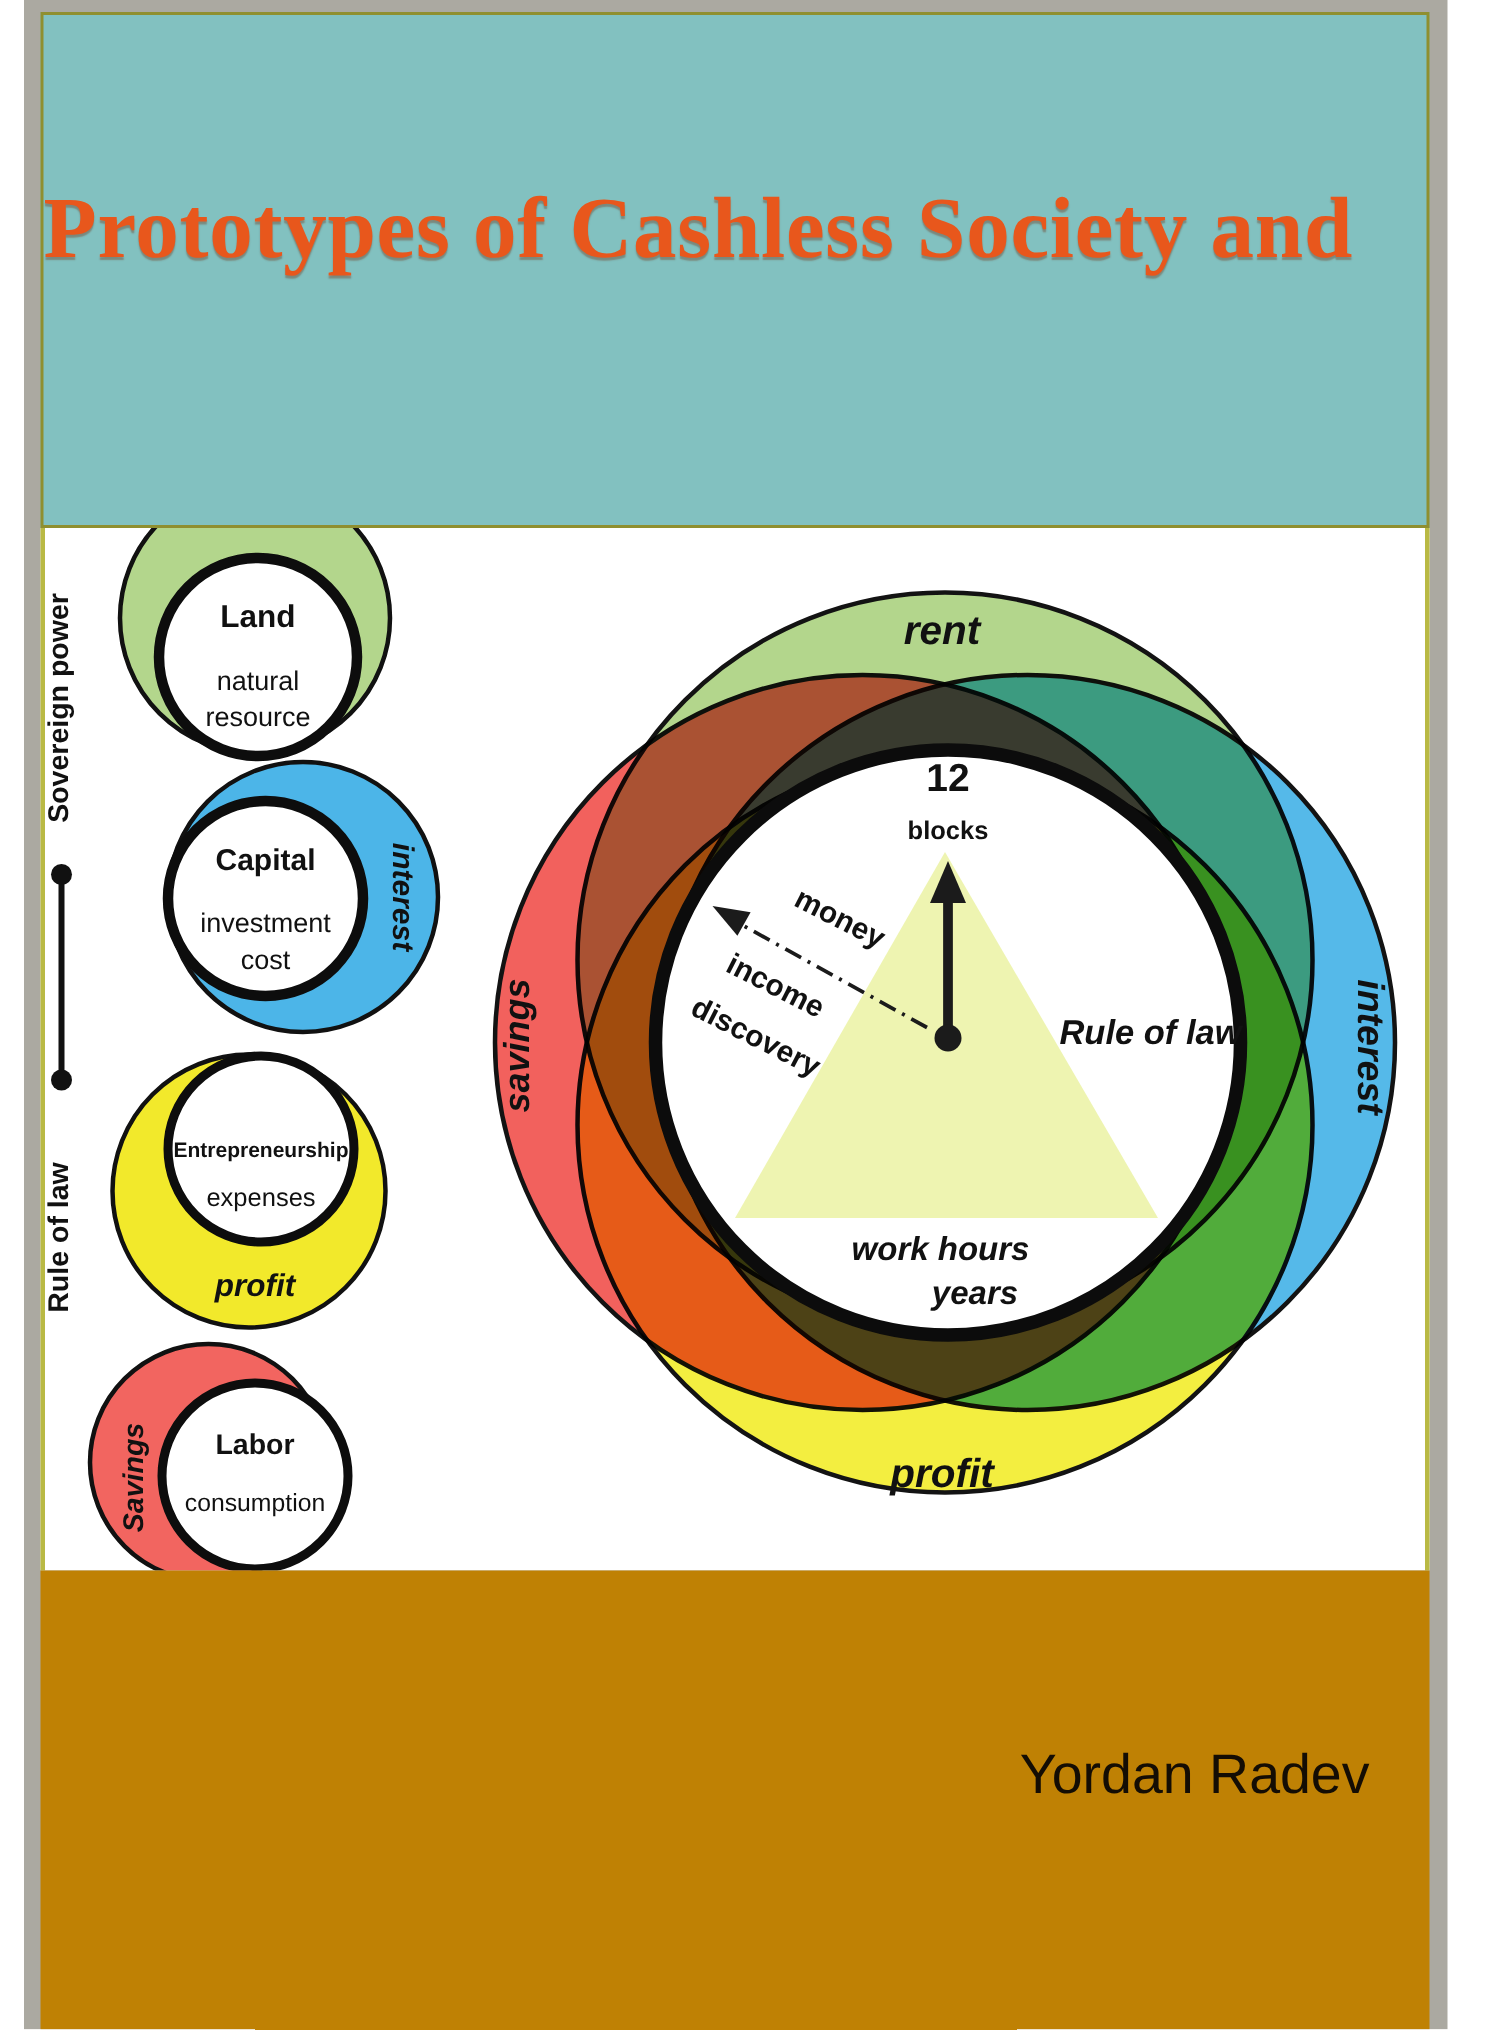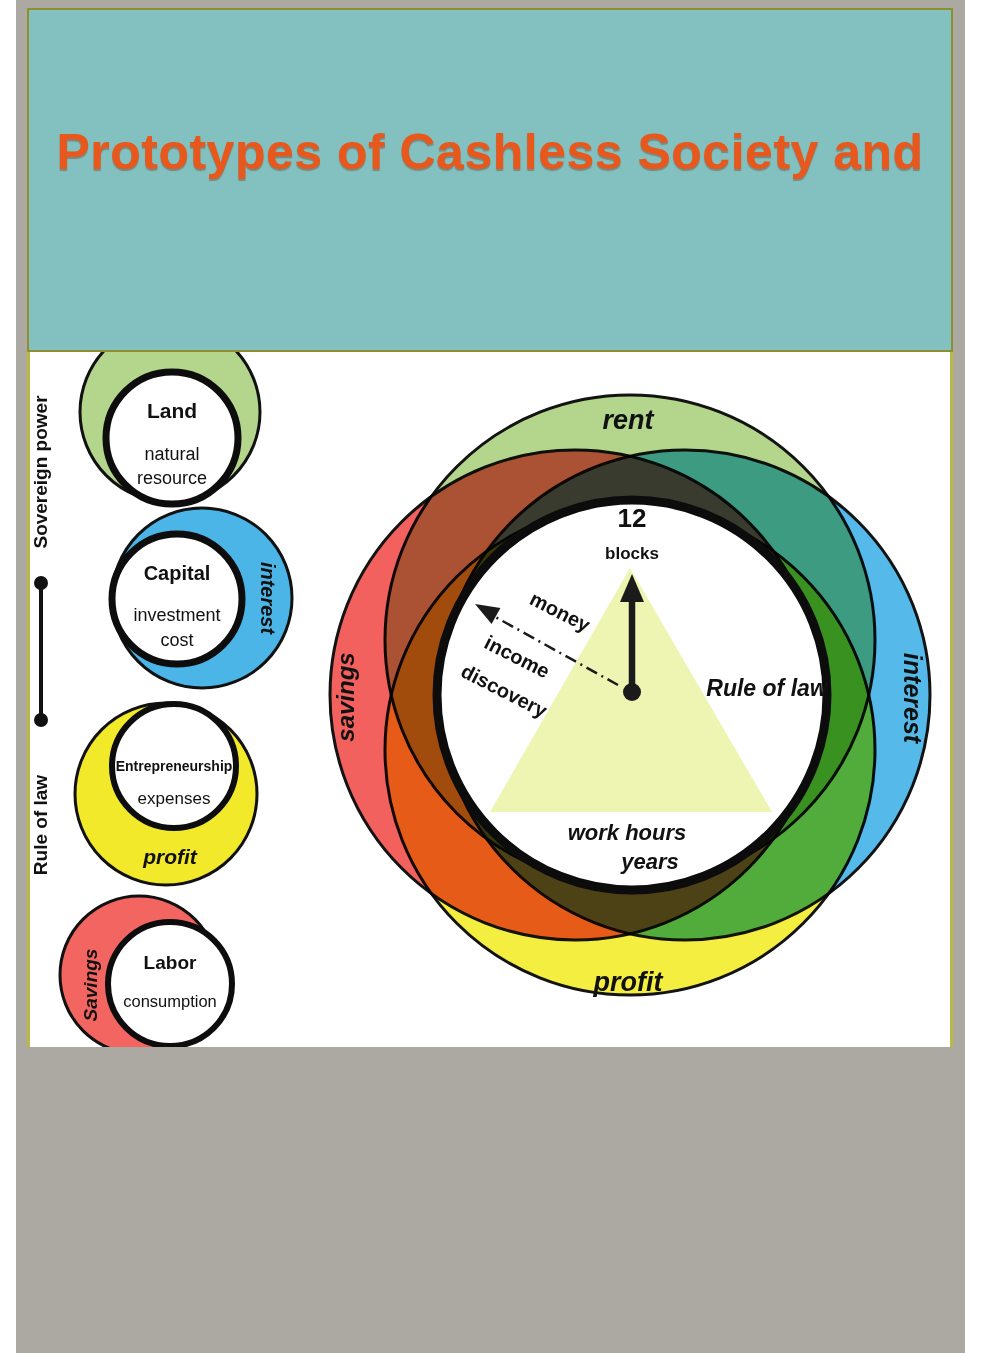--- a/index.html
+++ b/index.html
@@ -1,23 +1,23 @@
 <!DOCTYPE html>
 <html><head>
 <meta charset="utf-8">
 <style>
   html,body{margin:0;padding:0;background:#ffffff;}
   .page{position:relative;width:996px;height:1353px;background:#ffffff;overflow:hidden;
         font-family:"Liberation Sans",sans-serif;}
   .frame{position:absolute;left:16px;top:0;width:949px;height:1353px;background:#aba9a1;}
   .panel{position:absolute;left:27px;width:926px;}
   .panel-title{top:8px;height:344px;background:#82c1c0;border:2px solid #8f8f2f;box-sizing:border-box;}
-  .panel-title h1{margin:0;padding-top:108px;text-align:center;
-      font-size:50px;line-height:68px;font-weight:bold;color:#e8571c;
-      text-shadow:0 2px 1px rgba(110,45,15,.38);letter-spacing:.5px;}
+  .panel-title h1{margin:0;padding-top:108px;
+      font-size:58px;line-height:68px;font-weight:bold;color:#e8571c;
+      text-shadow:0 2px 1px rgba(110,45,15,.38);letter-spacing:.5px;font-family:Liberation Serif, serif;}
   .panel-diagram{top:352px;height:695px;background:#ffffff;
       border-left:3px solid #b9b944;border-right:3px solid #b9b944;box-sizing:border-box;}
   .panel-diagram svg{display:block;margin-left:-3px;}
   .panel-footer{top:1047px;height:306px;background:#bf8104;box-sizing:border-box;
       text-align:right;padding:115px 40px 0 0;}
   .panel-footer .author{font-size:37px;color:#140d04;}
   svg text{font-family:"Liberation Sans",sans-serif;fill:#111;}
 </style>
 </head>
 <body>
@@ -105,13 +105,16 @@
       <text x="600" y="488" text-anchor="middle" font-size="22" font-weight="600" font-style="italic">work hours</text>
       <text x="623" y="517" text-anchor="middle" font-size="22" font-weight="600" font-style="italic">years</text>
 
       <text x="601" y="77" text-anchor="middle" font-size="27" font-weight="bold" font-style="italic">rent</text>
       <text transform="translate(318,345) rotate(-90)" text-anchor="middle" dominant-baseline="central" font-size="24" font-weight="bold" font-style="italic">savings</text>
       <text transform="translate(886,346) rotate(90)" text-anchor="middle" dominant-baseline="central" font-size="25" font-weight="bold" font-style="italic" fill="#14355c">interest</text>
       <text x="601" y="639" text-anchor="middle" font-size="27" font-weight="bold" font-style="italic">profit</text>
     </svg>
   </div>
 
+  <div class="panel panel-footer">
+    <span class="author">Yordan Radev</span>
+  </div>
 </div>
 
 </body></html>

